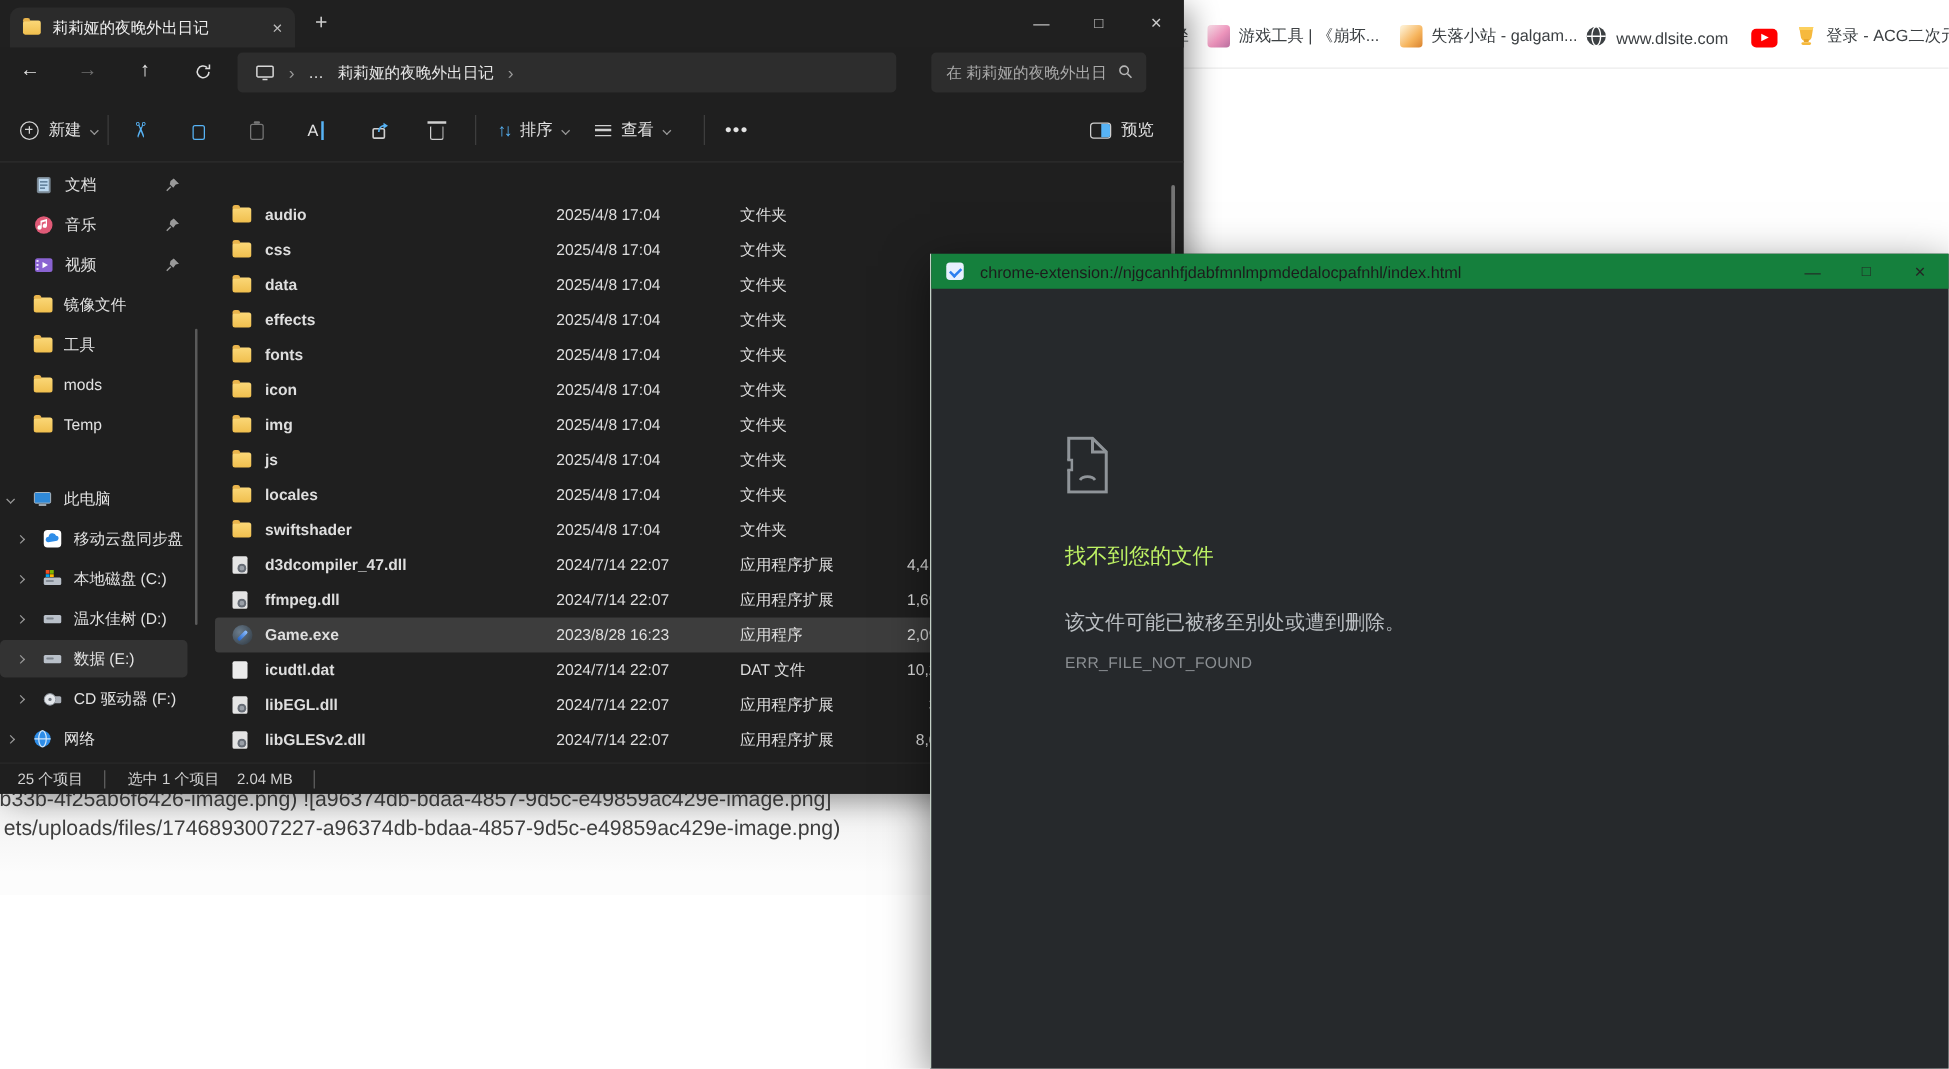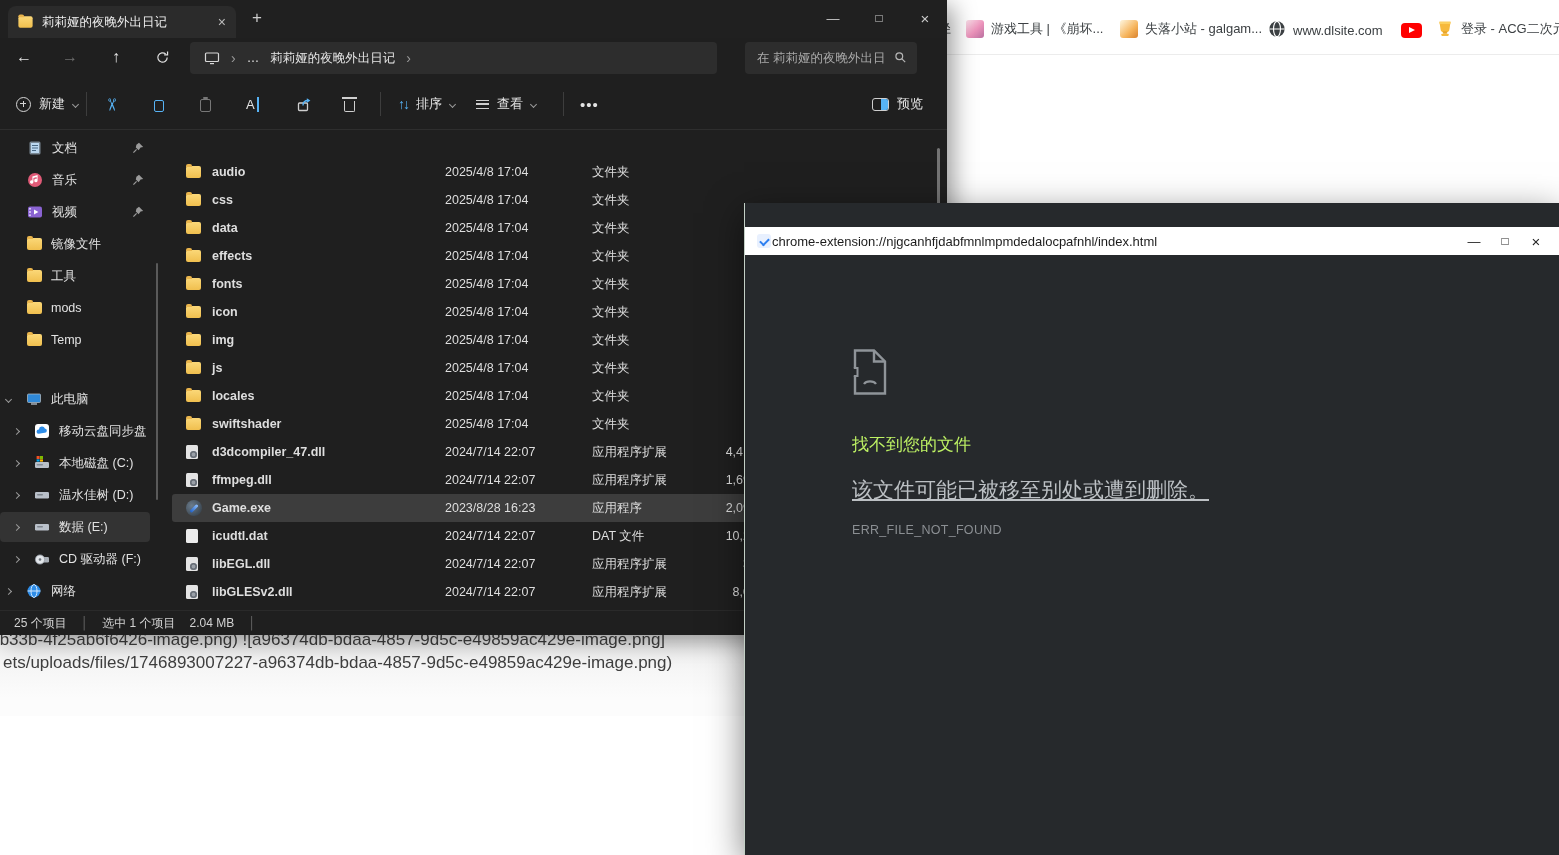--- a/index.html
+++ b/index.html
@@ -95,28 +95,28 @@
   .fname{position:absolute;left:40px;white-space:nowrap;font-weight:bold;}
   .fdate{position:absolute;left:273px;white-space:nowrap;}
   .ftype{position:absolute;left:420px;white-space:nowrap;}
   .fsize{position:absolute;left:472px;width:106px;text-align:right;white-space:nowrap;}
   .listscroll{position:absolute;left:769px;top:18px;width:3px;height:330px;background:#8a8a8a;border-radius:2px;opacity:.8;}
   .statusbar{position:absolute;left:0;top:610px;width:100%;height:25px;display:flex;align-items:center;gap:14px;padding-left:14px;font-size:12px;color:#d2d2d2;border-top:1px solid #2a2a2a;background:#1f1f1f;}
   .sdiv{color:#6a6a6a;}
 
   
   .extwin{position:absolute;left:744px;top:203px;width:815px;height:652px;background:var(--extbg);box-shadow:0 10px 34px rgba(0,0,0,.5);border-left:1px solid #c3d0c6;}
-  .exttitle{position:absolute;left:0;top:0;width:100%;height:28px;background:#ffffff;display:flex;align-items:center;padding-left:12px;gap:1px;margin-top:24px;}
+  .exttitle{position:absolute;left:0;top:0;width:100%;height:28px;background:#15803d;display:flex;align-items:center;padding-left:12px;gap:13px;}
   .exttitle .t{font-size:13px;color:#1c1c1c;white-space:nowrap;overflow:hidden;flex:1;}
   .ext-fav{width:14px;height:14px;border-radius:3px;background:#e8f0fe;position:relative;flex:0 0 auto;}
   .ext-fav::after{content:"";position:absolute;left:3px;top:3.5px;width:7px;height:4px;border-left:2px solid #2d7ff0;border-bottom:2px solid #2d7ff0;transform:rotate(-45deg);}
   .extwc{width:30px;height:28px;display:flex;align-items:center;justify-content:center;color:#242424;font-size:13px;flex:0 0 auto;}
   .extwc.mx{font-size:12px;}
   .err-head{position:absolute;left:107px;top:230px;font-size:17px;color:#bef264;}
-  .err-msg{position:absolute;left:107px;top:273px;font-size:21px;color:#bcc0c4;text-decoration:underline;}
+  .err-msg{position:absolute;left:107px;top:285px;font-size:16px;color:#bcc0c4;}
   .err-code{position:absolute;left:107px;top:320px;font-size:12.5px;color:#8b8f93;letter-spacing:.3px;}
 </style>
 </head>
 <body>
 
 <div id="root">
 
   <div class="browser">
     <div class="bmbar">
       <span class="bm-clip">径</span>

